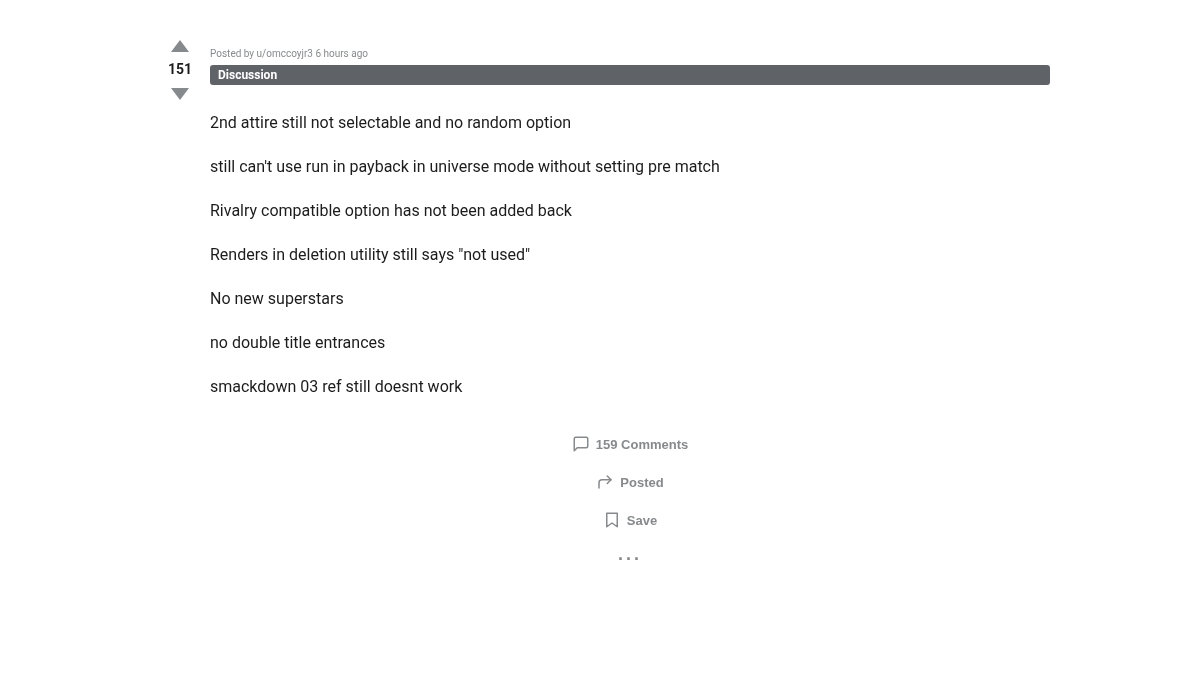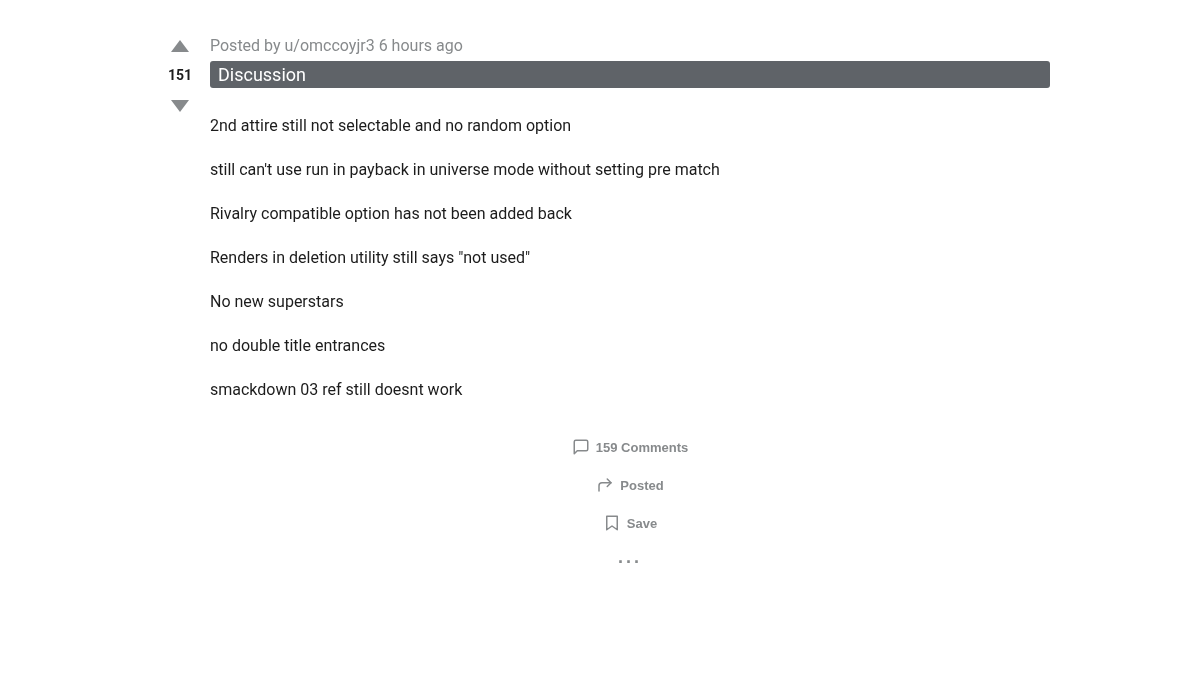--- a/index.html
+++ b/index.html
@@ -27,62 +27,63 @@
       gap: 0;
       padding: 16px 0;
     }
 
     .vote-column {
       display: flex;
       flex-direction: column;
       align-items: center;
       min-width: 60px;
       padding-top: 4px;
-      gap: 14px;
+      gap: 8px;
     }
 
     .vote-count {
       font-size: 14px;
       font-weight: 700;
       color: #1c1c1c;
       line-height: 1.4;
     }
 
     .post-content {
       flex: 1;
       display: flex;
       flex-direction: column;
       gap: 0;
     }
 
     .post-meta {
-      font-size: 16px;
+      font-size: 10px;
       color: #878a8c;
       margin-bottom: 6px;
+      margin-top: 12px;
     }
 
     .post-meta a {
       color: #878a8c;
       text-decoration: none;
     }
 
     .post-title {
       font-size: 22px;
       font-weight: 500;
       color: #222222;
       margin-bottom: 8px;
       line-height: 1.3;
     }
 
     .post-flair {
       display: inline-block;
       background-color: #5f6368;
       color: #ffffff;
-      font-size: 18px;
-      font-weight: 400;
+      font-size: 12px;
+      font-weight: 700;
       padding: 3px 8px;
       border-radius: 3px;
       margin-bottom: 16px;
     }
 
     .post-body {
       display: flex;
       flex-direction: column;
       gap: 0;
       margin-bottom: 16px;

